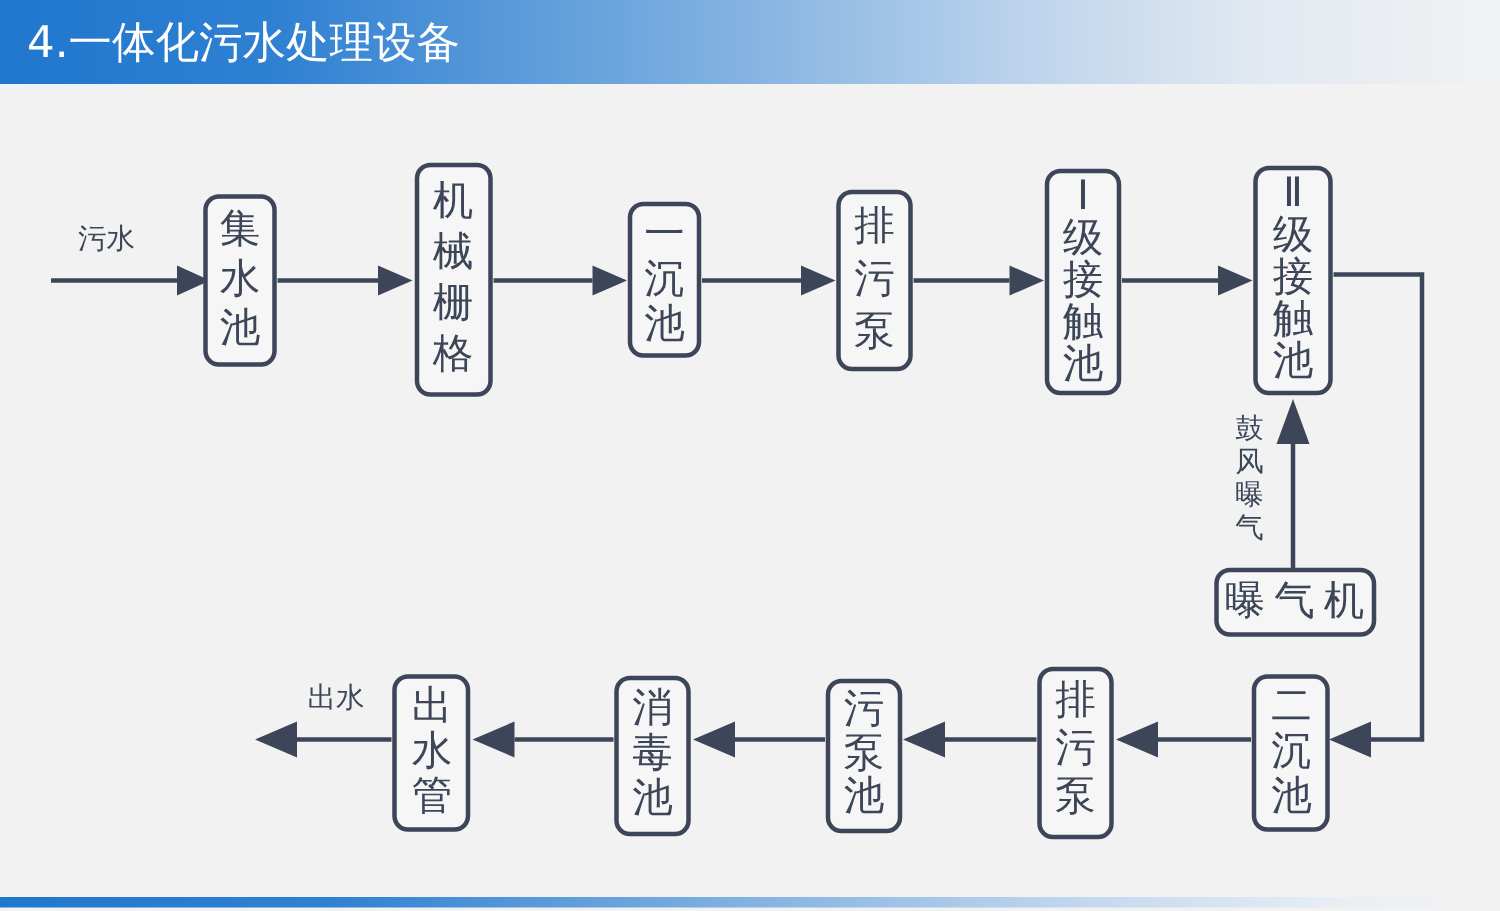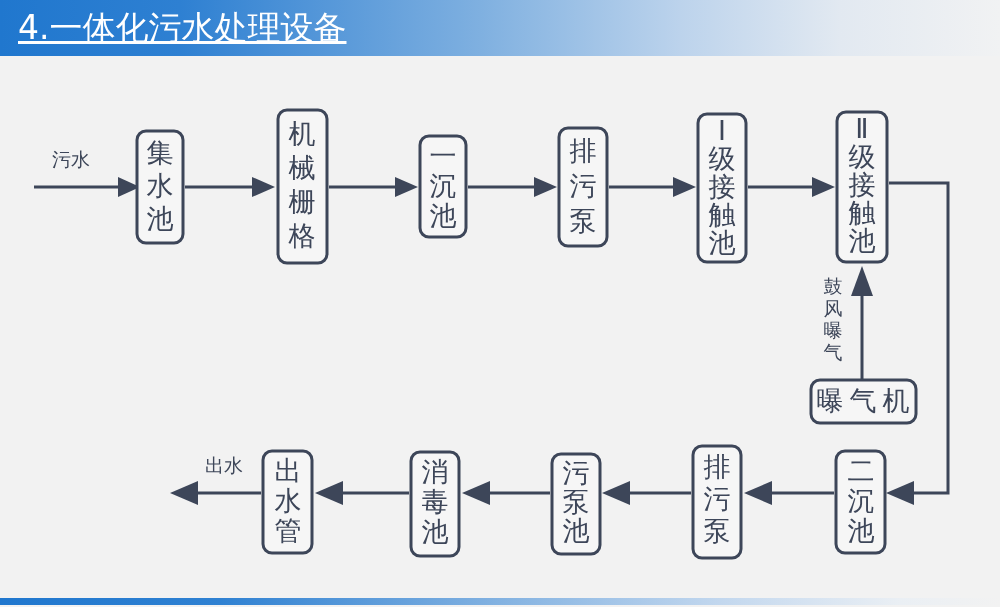--- a/index.html
+++ b/index.html
@@ -25,28 +25,27 @@
     left: 0;
     top: 0;
     width: 1000px;
     height: 56px;
     background: linear-gradient(to right, #2077ce 0%, #2e80d2 18%, #7fb0e0 48%, #bcd3ec 68%, #e2e9f1 84%, #f1f2f3 100%);
   }
   #header-title {
     position: absolute;
     left: 18px;
     top: 2px;
-    font-size: 33px;
+    font-size: 29px;
     line-height: 52px;
     color: #ffffff;
     font-family: "DejaVu Sans", "Liberation Sans", sans-serif;
     font-weight: 400;
     letter-spacing: 0px;
     white-space: nowrap;
-    text-decoration: underline;
   }
   #footer-bar {
     position: absolute;
     left: 0;
     top: 598px;
     width: 1000px;
     height: 7px;
     background: linear-gradient(to right, #2077ce 0%, #2f81d2 22%, #83b2e1 50%, #c2d7ee 72%, #eaeff4 90%, #f2f2f2 100%);
   }
   #canvas {

